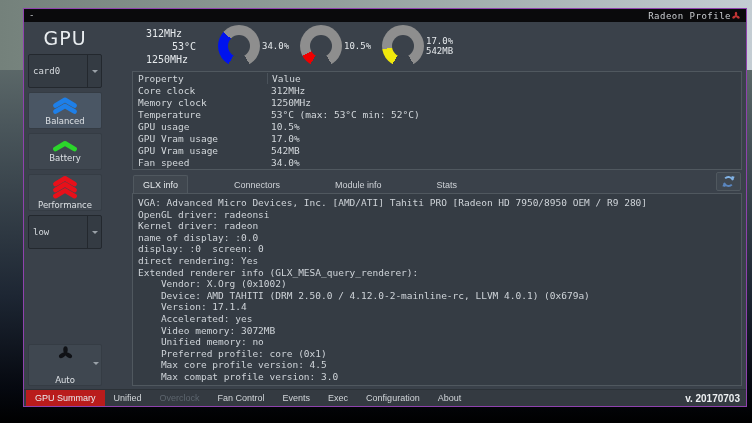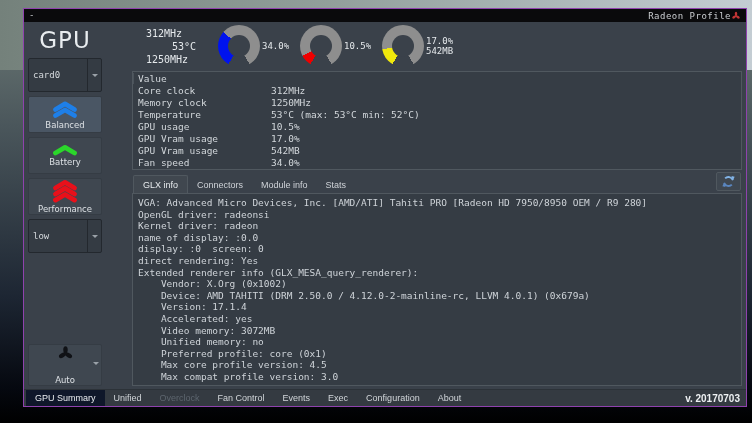--- a/index.html
+++ b/index.html
@@ -24,21 +24,21 @@
     height:13px; background:#0a0a0c; display:flex; align-items:center;
     padding:0 5px; color:#c9ccd0;
     font:9px "DejaVu Sans Mono", monospace; flex:none;
   }
   .titlebar .min { cursor:default; line-height:9px; }
   .titlebar .tspacer { flex:1; }
   .titlebar .title { letter-spacing:0.5px; }
   
   .wbody { flex:1; display:flex; padding:3px 4px; gap:5px; min-height:0; }
   .sidebar { width:74px; flex:none; display:flex; flex-direction:column; }
-  .gpu-heading { font-size:23px; color:#e9edf0; text-align:center; padding:2px 0 5px; letter-spacing:1px; }
+  .gpu-heading { font-size:19px; color:#e9edf0; text-align:center; padding:2px 0 5px; letter-spacing:1px; }
   .select {
     height:34px; background:#343b43; border:1px solid #23282e; border-radius:2px;
     display:flex; align-items:center; font:9px "DejaVu Sans Mono", monospace;
     color:#d6dade; padding-left:4px; flex:none;
   }
   .dd { margin-left:auto; width:14px; height:100%; display:flex; align-items:center; justify-content:center; border-left:1px solid #23282e; }
   .dd::after { content:""; border:3px solid transparent; border-top-color:#9aa1a8; margin-top:3px; }
   .profile-btn {
     height:37px; margin-top:4px; background:#3f4750; border:1px solid #353c44; border-radius:2px;
     display:flex; flex-direction:column; align-items:center; justify-content:center; gap:1px;
@@ -88,21 +88,21 @@
     position:absolute; right:1px; top:-3px; width:25px; height:19px;
     background:#3f4750; border:1px solid #50585f; border-radius:2px;
     display:flex; align-items:center; justify-content:center; padding:0; cursor:pointer;
   }
   
   .glxbox { flex:1; border:1px solid #50585f; background:#353c44; overflow:hidden; padding:3px 0 0 5px; min-height:0; }
   .glxbox pre { margin:0; font:9.5px/11.6px "DejaVu Sans Mono", monospace; color:#cfd4d9; }
   
   .bottombar { height:17px; flex:none; background:#343a41; border-top:1px solid #2c3238; display:flex; align-items:stretch; padding-left:2px; }
   .btab { font:9px "Liberation Sans", sans-serif; color:#d2d6da; padding:0 9px; display:flex; align-items:center; cursor:pointer; white-space:nowrap; }
-  .btab.selected { background:#0f172a; color:#e8ebee; }
+  .btab.selected { background:#b91c1c; color:#e8ebee; }
   .btab.disabled { color:#5d656e; cursor:default; }
   .version { margin-left:auto; font:bold 10px "Liberation Sans", sans-serif; color:#eef1f3; padding-right:6px; align-self:center; }
 </style>
 </head>
 <body>
 
 <div>
   <div class="window">
 
     <div class="titlebar">
@@ -200,20 +200,21 @@
                 <div class="glabels">
                   <div>17.0%</div>
                   <div>542MB</div>
                 </div>
               </div>
             </div>
         </div>
 
         <div class="ptable" id="ptable">
             <div class="trow thead">
+              <span class="c1">Property</span>
               <span class="c2">Value</span>
             </div>
             <div class="trow">
               <span class="c1">Core clock</span>
               <span class="c2">312MHz</span>
             </div>
             <div class="trow">
               <span class="c1">Memory clock</span>
               <span class="c2">1250MHz</span>
             </div>
@@ -233,21 +234,21 @@
               <span class="c1">GPU Vram usage</span>
               <span class="c2">542MB</span>
             </div>
             <div class="trow">
               <span class="c1">Fan speed</span>
               <span class="c2">34.0%</span>
             </div>
           </div>
 
         <div class="tabrow">
-          <span id="infotabs" style="display:flex;align-items:flex-end;">
+          <span id="infotabs" style="display:flex;align-items:flex-end;gap:37px;">
               <span class="itab selected">GLX info</span>
               <span class="itab">Connectors</span>
               <span class="itab">Module info</span>
               <span class="itab">Stats</span>
             </span>
           <button class="refresh">
             <svg width="13" height="13" viewBox="0 0 14 14">
               <path d="M11.6 5.4 A5 5 0 0 0 3.4 3.6" stroke="#82b4e8" stroke-width="2.1" fill="none"></path>
               <polygon points="10.2,1.2 13.6,1.8 11.6,6.4" fill="#82b4e8"></polygon>
               <path d="M2.4 8.6 A5 5 0 0 0 10.6 10.4" stroke="#5a86c0" stroke-width="2.1" fill="none"></path>

